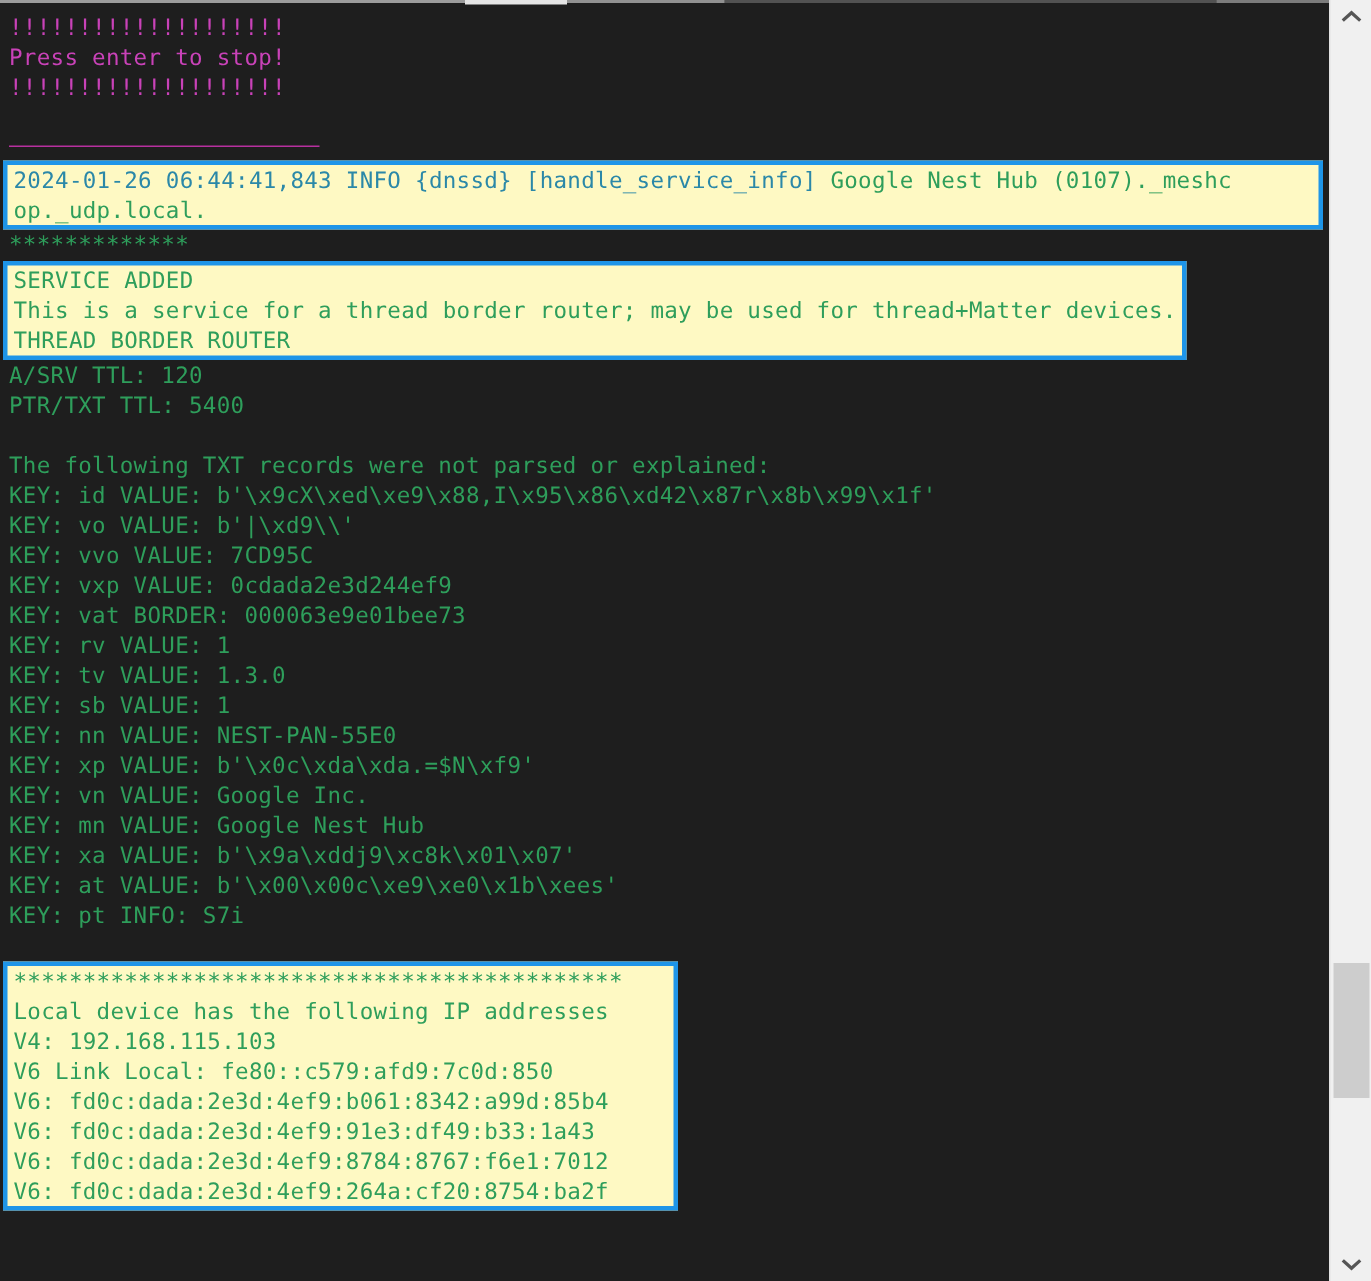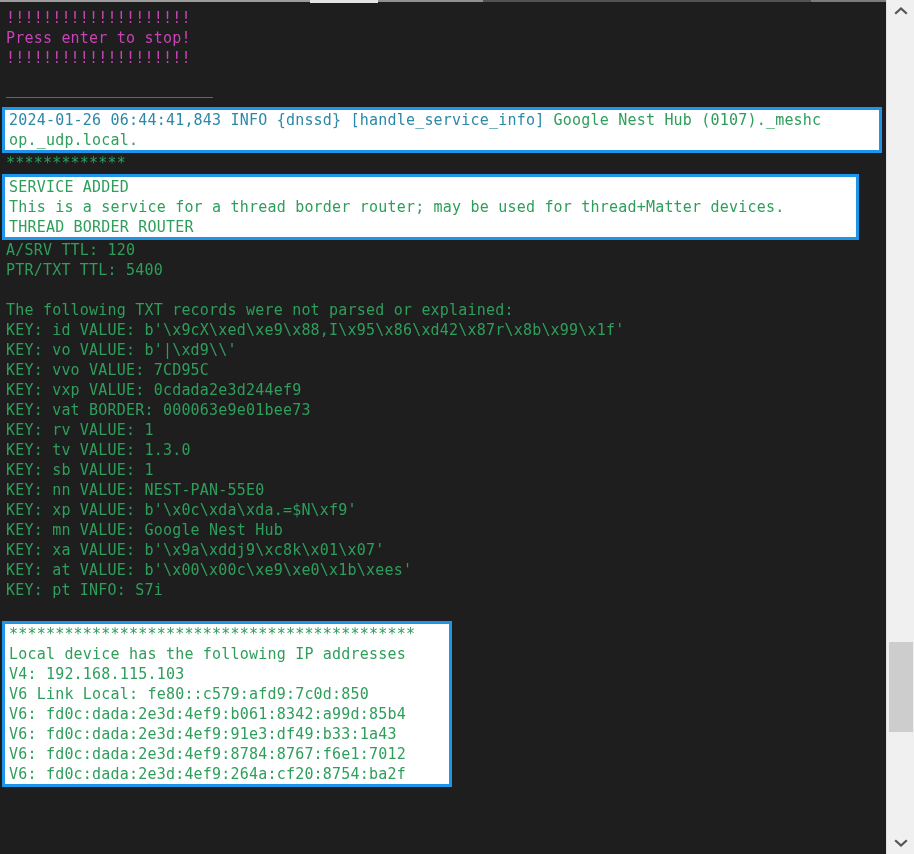--- a/index.html
+++ b/index.html
@@ -76,29 +76,29 @@
   .hr-magenta {
     height: 1px;
     background: #b8309f;
     width: 207px;
     margin: 9px 0 9px 6px;
   }
 
   
   .hl-box {
     border: 3px solid #1e95e8;
-    background: #ffffff;
+    background: #fef9c3;
     margin: 0 0 0 2px;
     padding: 0;
     overflow: hidden;
   }
   .hl-box .line { padding-left: 4px; }
 
   .hl-box.b1 { width: 880px; }
-  .hl-box.b2 { width: 857px; margin-top: 1px; }
+  .hl-box.b2 { width: 789px; margin-top: 1px; }
   .hl-box.b3 { width: 450px; margin-top: 1px; }
 
   .seg-teal  { color: #2b88a8; }
   .seg-green { color: #2e9e5b; }
 
   .clip-line { overflow: hidden; }
 
   
   #scrollbar {
     position: absolute;
@@ -186,20 +186,21 @@
       <div class="line green">KEY: id VALUE: b'\x9cX\xed\xe9\x88,I\x95\x86\xd42\x87r\x8b\x99\x1f'</div>
       <div class="line green">KEY: vo VALUE: b'|\xd9\\'</div>
       <div class="line green">KEY: vvo VALUE: 7CD95C</div>
       <div class="line green">KEY: vxp VALUE: 0cdada2e3d244ef9</div>
       <div class="line green">KEY: vat BORDER: 000063e9e01bee73</div>
       <div class="line green">KEY: rv VALUE: 1</div>
       <div class="line green">KEY: tv VALUE: 1.3.0</div>
       <div class="line green">KEY: sb VALUE: 1</div>
       <div class="line green">KEY: nn VALUE: NEST-PAN-55E0</div>
       <div class="line green">KEY: xp VALUE: b'\x0c\xda\xda.=$N\xf9'</div>
+      <div class="line green">KEY: vn VALUE: Google Inc.</div>
       <div class="line green">KEY: mn VALUE: Google Nest Hub</div>
       <div class="line green">KEY: xa VALUE: b'\x9a\xddj9\xc8k\x01\x07'</div>
       <div class="line green">KEY: at VALUE: b'\x00\x00c\xe9\xe0\x1b\xees'</div>
       <div class="line green">KEY: pt INFO: S7i</div>
 
       <div class="line blank"> </div>
 
       <div class="hl-box b3">
         <div class="line green">********************************************</div>
         <div class="line green">Local device has the following IP addresses</div>

